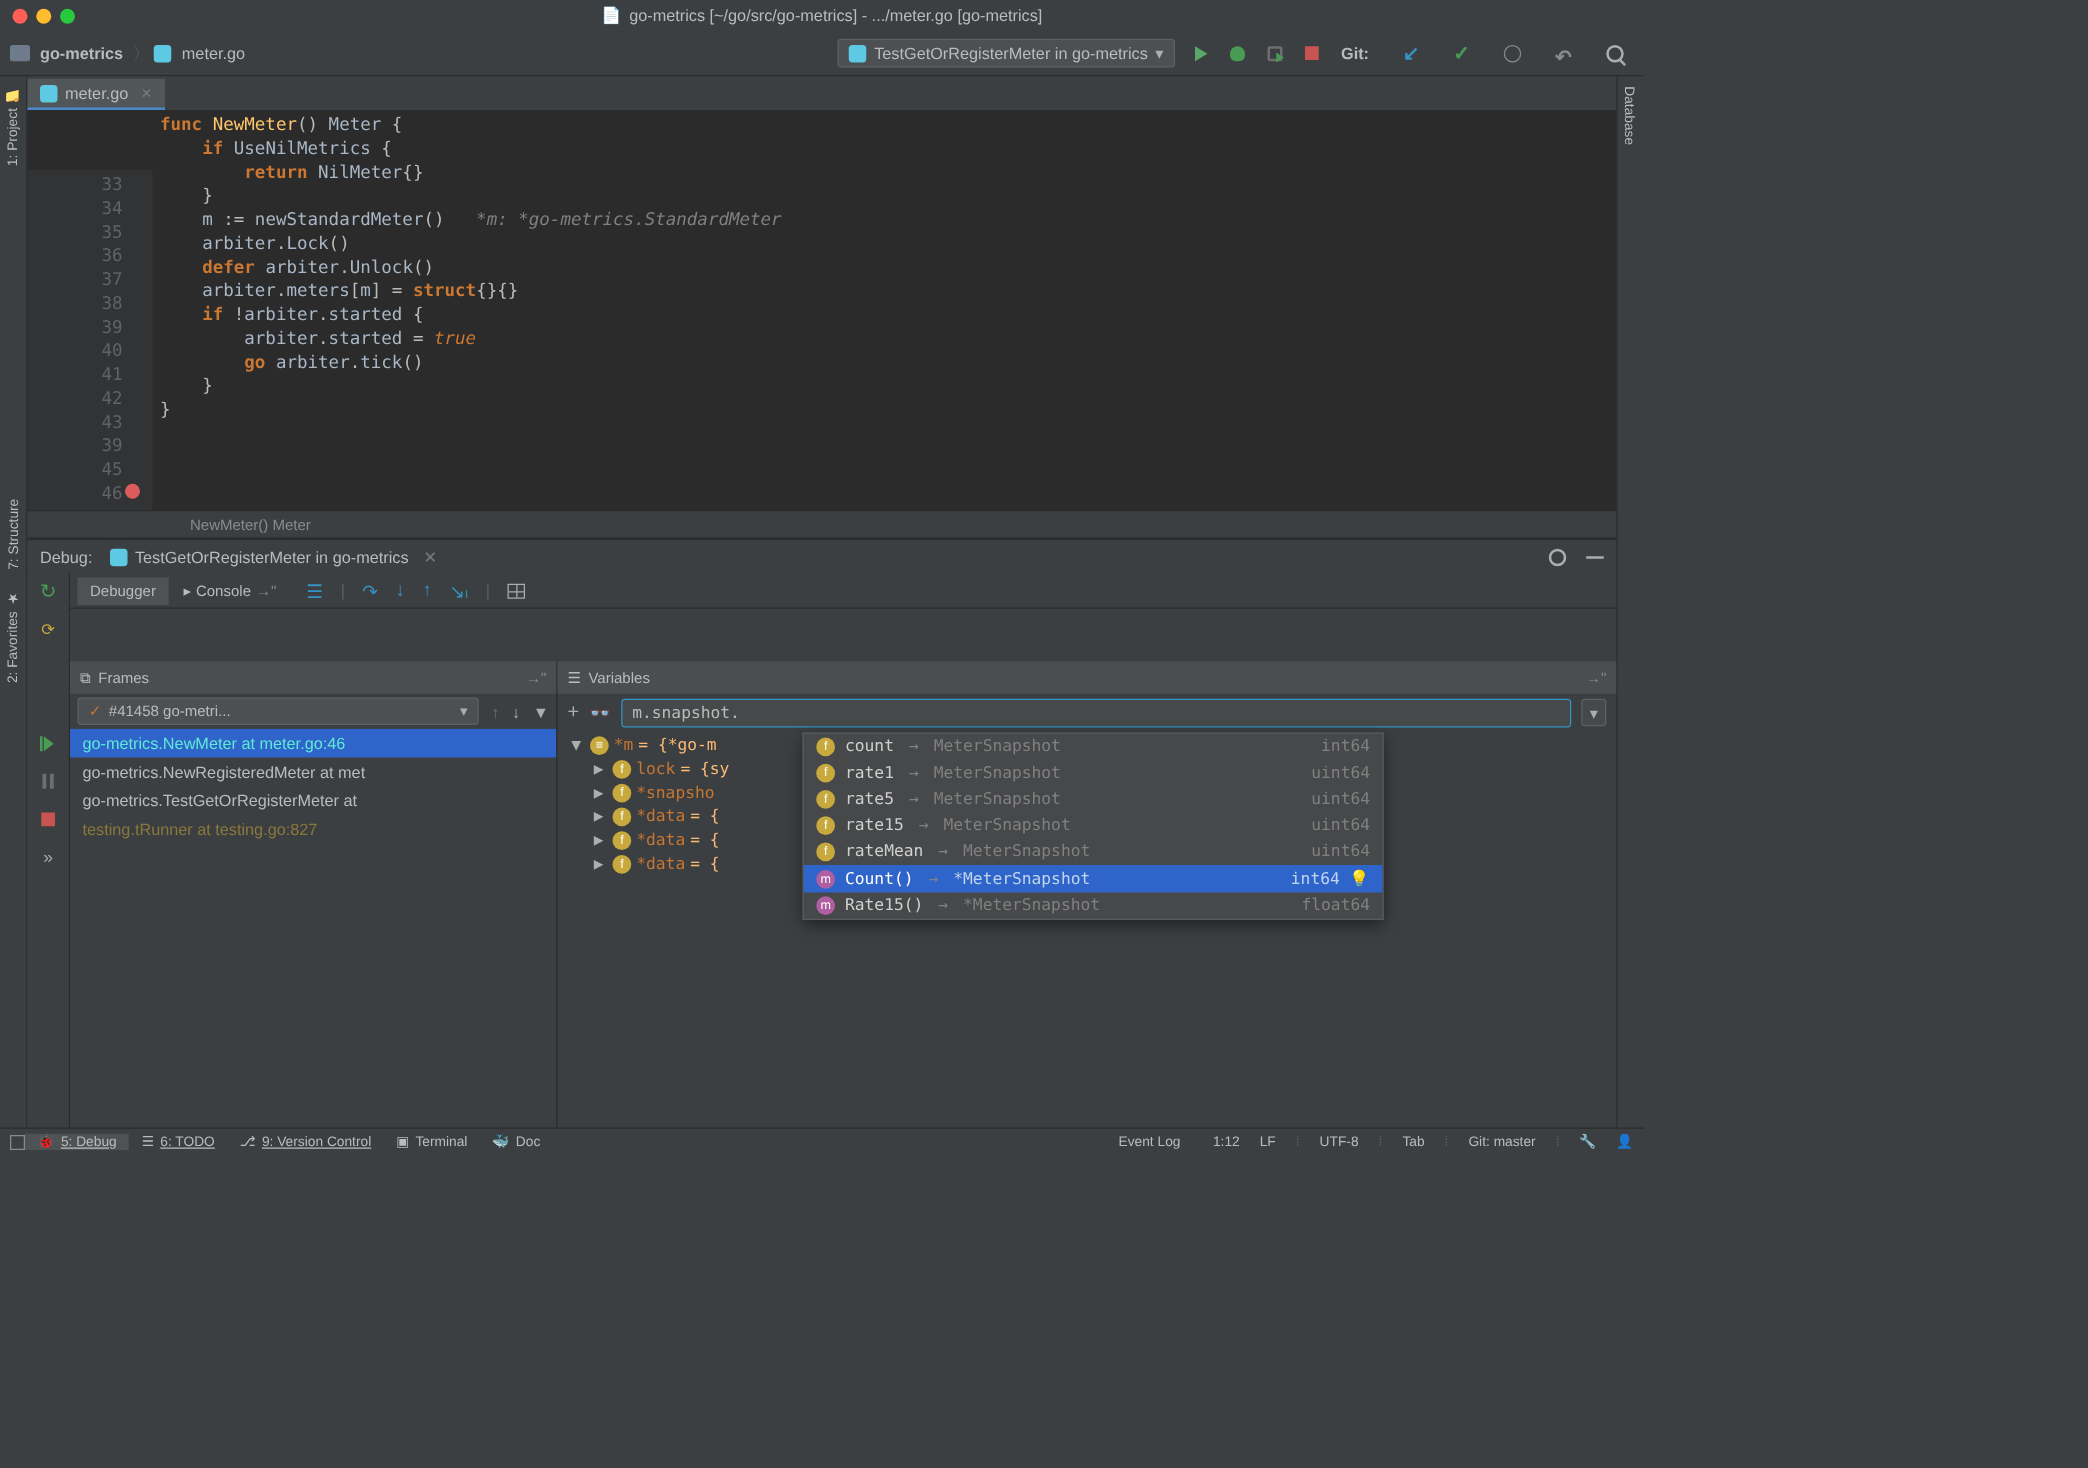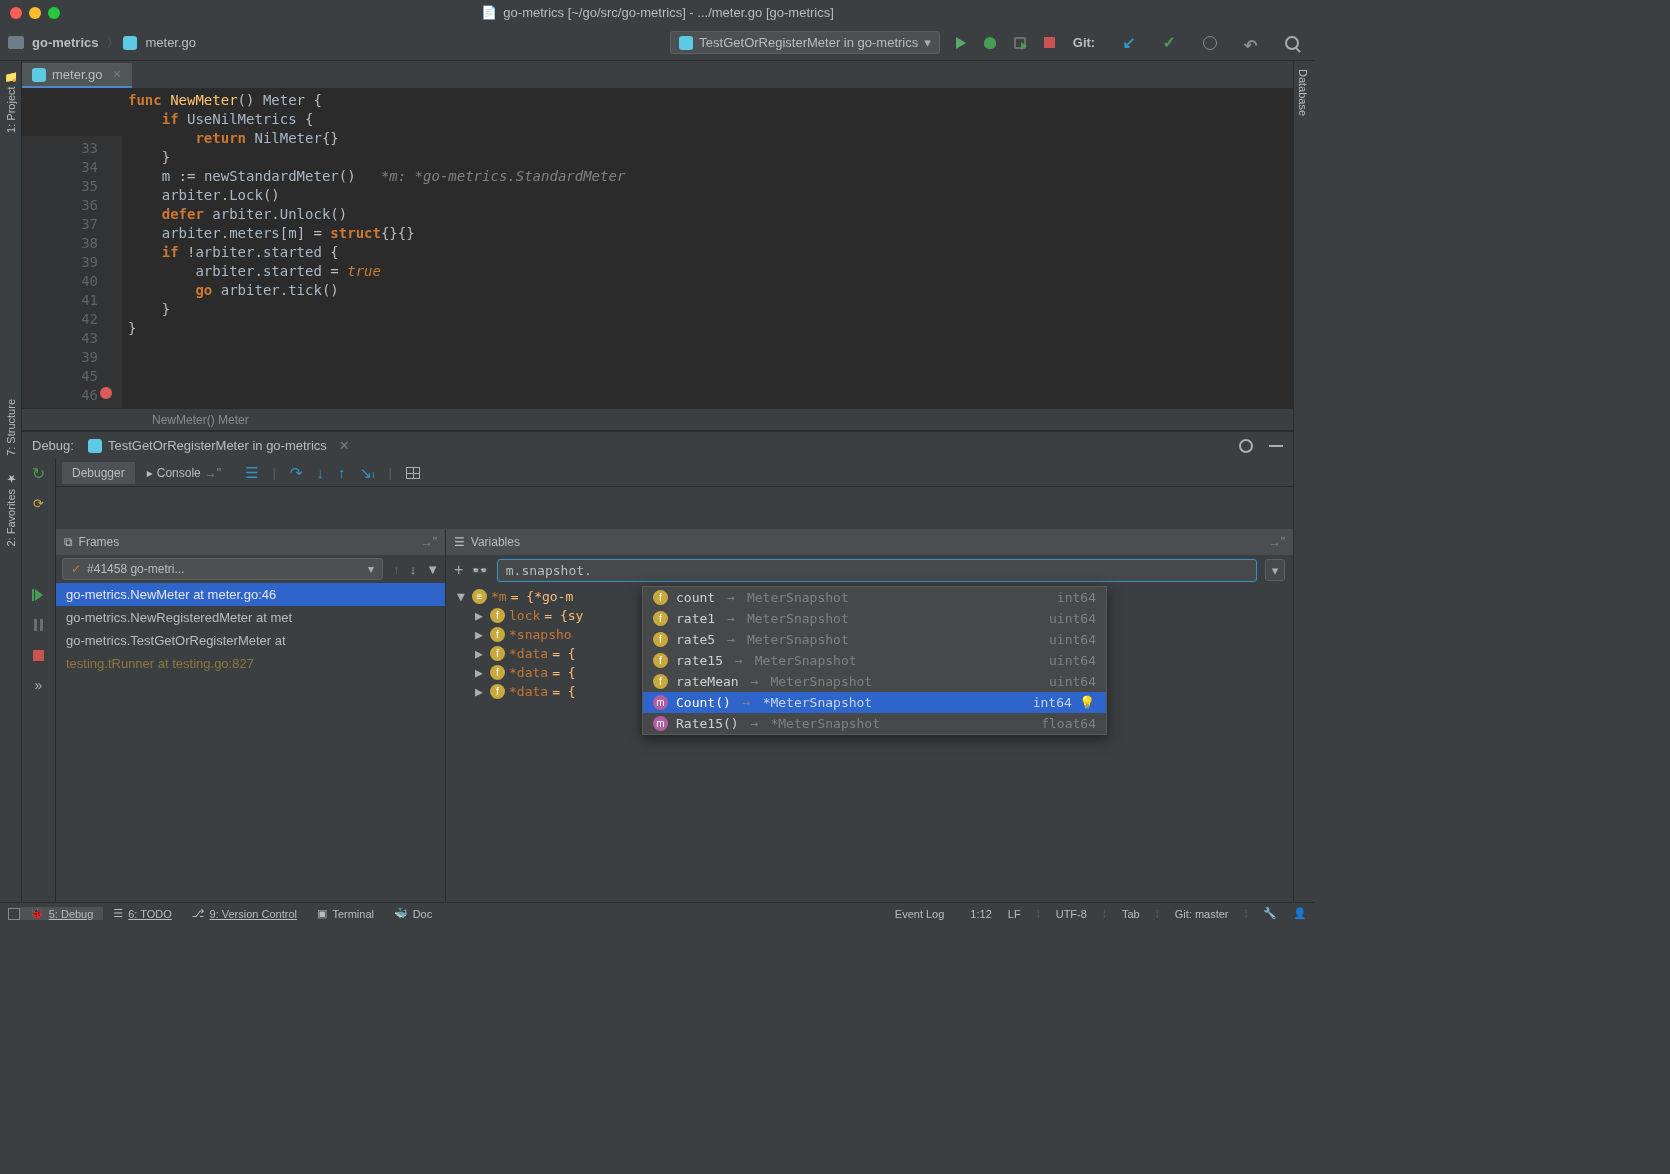--- a/index.html
+++ b/index.html
@@ -162,21 +162,21 @@
 .pane-header{height:26px;background:#4a4e51;display:flex;align-items:center;padding:0 8px;color:#bbbbbb;font-size:12px;gap:6px;}
 .pane-header .rt{margin-left:auto;color:#8a8a8a;}
 .thread-row{height:28px;display:flex;align-items:center;padding:0 6px;gap:10px;}
 .thread-sel{flex:1;background:#4c5052;border:1px solid #5e6060;border-radius:3px;padding:3px 8px;display:flex;align-items:center;gap:6px;color:#bbbbbb;font-size:12px;}
 .chk{color:#cc7832;}
 .nav-ar{color:#6e6e6e;font-size:13px;}
 .nav-ar.act{color:#adadad;}
 .funnel{color:#adadad;font-size:13px;}
 .frame-list{flex:1;overflow:hidden;}
 .frame-item{padding:4px 10px;color:#bbbbbb;font-size:13px;white-space:nowrap;overflow:hidden;text-overflow:ellipsis;}
-.frame-item.sel{background:#2f65ca;color:#e5e5e5;}
+.frame-item.sel{background:#2f65ca;color:#5eead4;}
 .frame-item.lib{color:#8a783b;}
 
 .watch-row{height:30px;display:flex;align-items:center;padding:0 8px;gap:8px;}
 .plus-ic{color:#adadad;font-size:16px;}
 .glasses{color:#adadad;font-size:14px;}
 .watch-input{flex:1;background:#45494a;border:1px solid #3592c4;color:#bbbbbb;padding:3px 8px;font-family:monospace;font-size:13px;border-radius:3px;}
 .watch-dd{width:20px;height:22px;background:#45494a;border:1px solid #5e6060;display:flex;align-items:center;justify-content:center;color:#adadad;border-radius:3px;}
 
 .var-tree{flex:1;padding:2px 8px;font-family:monospace;font-size:13px;}
 .var-row{display:flex;align-items:center;gap:4px;padding:2px 0;}

